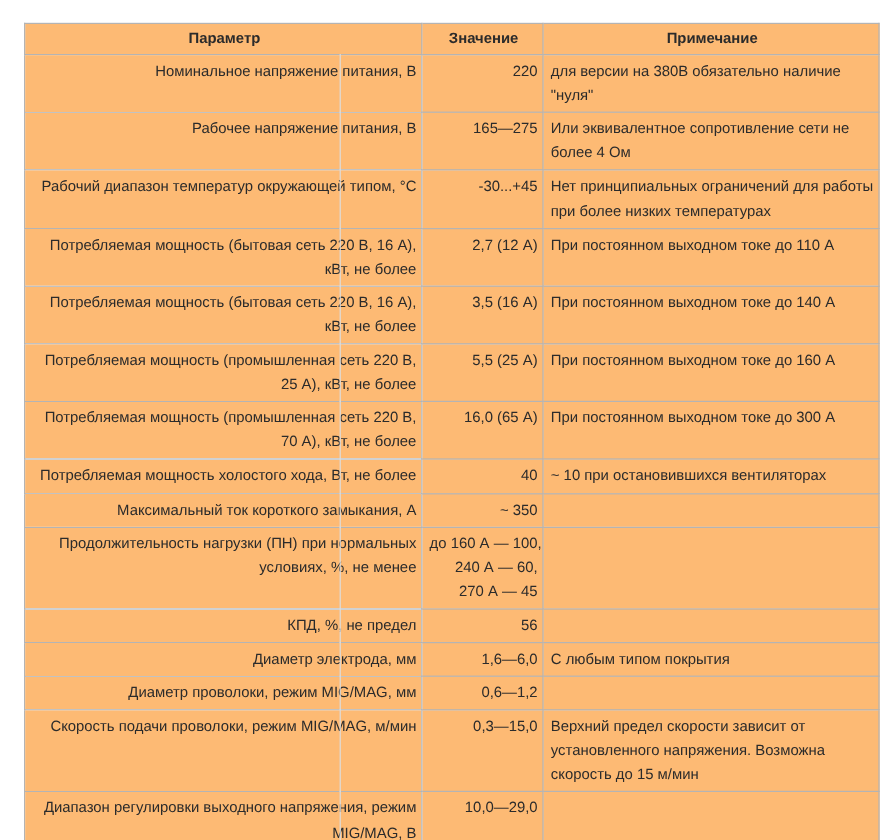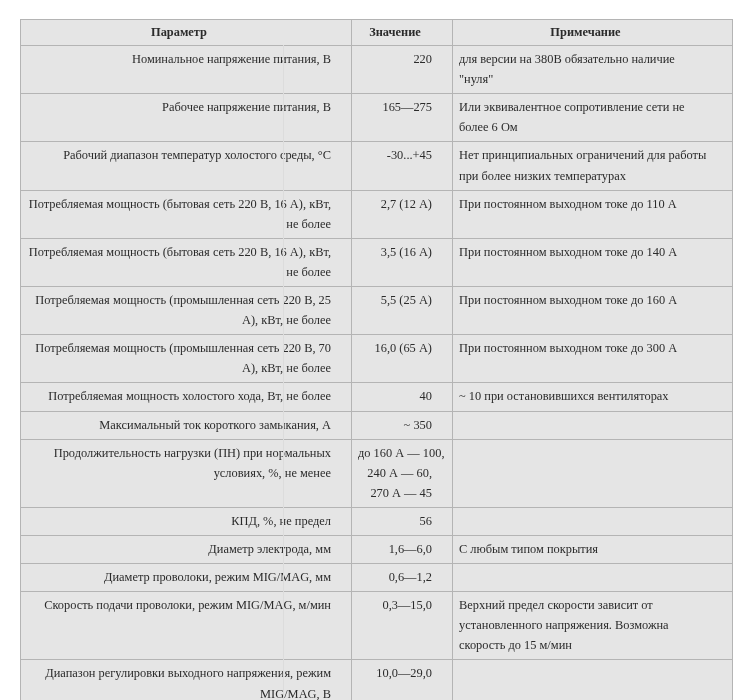--- a/index.html
+++ b/index.html
@@ -33,24 +33,23 @@
 
   table.spec col.c-param  { width: 331px; }
   table.spec col.c-value  { width: 101px; }
   table.spec col.c-note   { width: 280px; }
 
   table.spec th,
   table.spec td {
     border: 1px solid #b4b4b4;
     font-size: 12.4px;
     line-height: 1.62;
-    padding: 3px 20px 4px 6px;
+    padding: 3px 4px 4px 6px;
     vertical-align: top;
-    background: #e5e5e5;
-    font-family: Liberation Serif, serif;
+    background: #fdba74;
   }
 
   
   table.spec thead th {
     text-align: center;
     font-weight: bold;
     padding-top: 2px;
     padding-bottom: 3px;
     height: 15px;
   }
@@ -110,24 +109,24 @@
     </thead>
     <tbody id="spec-body">
         <tr>
           <td class="param">Номинальное напряжение питания, В</td>
           <td class="value">220</td>
           <td class="note wrap">для версии на 380В обязательно наличие "нуля"</td>
         </tr>
         <tr>
           <td class="param">Рабочее напряжение питания, В</td>
           <td class="value">165—275</td>
-          <td class="note wrap">Или эквивалентное сопротивление сети не более 6 Ом</td>
+          <td class="note wrap">Или эквивалентное сопротивление сети не более 4 Ом</td>
         </tr>
         <tr>
-          <td class="param">Рабочий диапазон температур холостого среды, °С</td>
+          <td class="param">Рабочий диапазон температур окружающей типом, °С</td>
           <td class="value">-30...+45</td>
           <td class="note wrap">Нет принципиальных ограничений для работы при более низких температурах</td>
         </tr>
         <tr>
           <td class="param">Потребляемая мощность (бытовая сеть 220 В, 16 А), кВт, не более</td>
           <td class="value">2,7 (12 А)</td>
           <td class="note">При постоянном выходном токе до 110 А</td>
         </tr>
         <tr>
           <td class="param">Потребляемая мощность (бытовая сеть 220 В, 16 А), кВт, не более</td>

